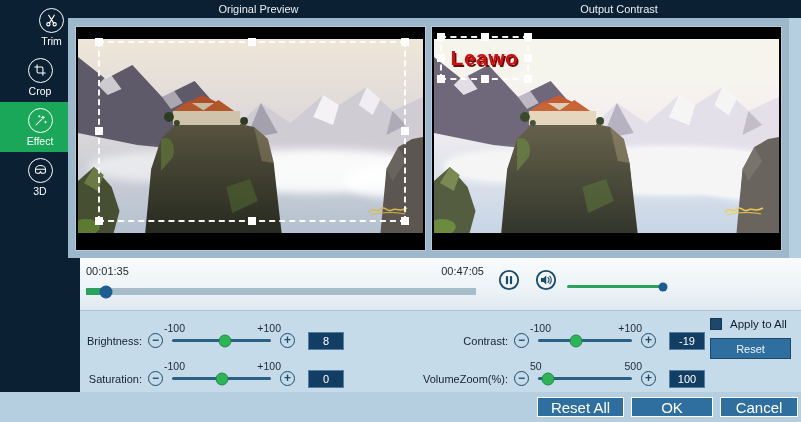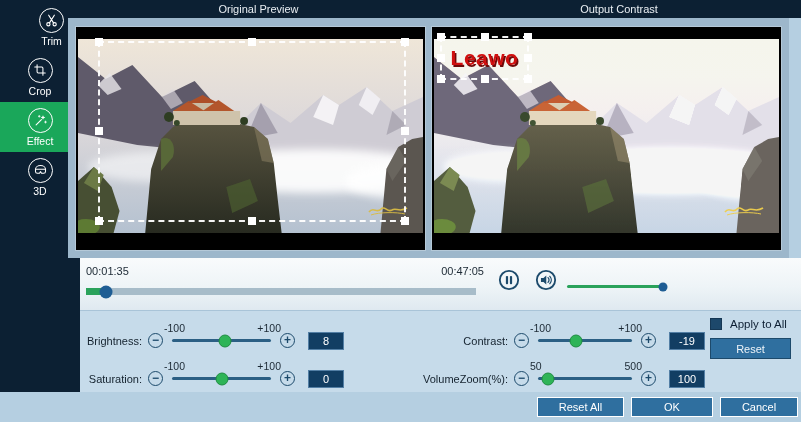--- a/index.html
+++ b/index.html
@@ -71,21 +71,21 @@
              display:flex;align-items:center;justify-content:center;margin-left:13px;flex:none;}
   .apply-row{position:absolute;left:630px;top:7px;display:flex;align-items:center;gap:8px;}
   .checkbox{width:12px;height:12px;background:#1d486b;border:1px solid #153754;cursor:pointer;flex:none;}
   .apply-label{font-size:11.5px;color:#0d1f33;}
   .reset-btn{position:absolute;left:630px;top:27px;width:81px;height:21px;background:var(--button-blue);
              border:1px solid #1d4a6b;color:#eef4f8;font-size:11px;cursor:pointer;}
 
   
   .bottom-bar{position:absolute;left:0;top:392px;width:801px;height:30px;background:#b5cfe1;
               display:flex;justify-content:flex-end;align-items:center;gap:7px;padding-right:3px;}
-  .bar-btn{height:20px;background:var(--button-blue);border:1.5px solid #fff;color:#fff;font-size:11px;cursor:pointer;}
+  .bar-btn{height:20px;background:var(--button-blue);border:1.5px solid #fff;color:#fff;font-size:15px;cursor:pointer;}
   .btn-reset-all{width:87px;} .btn-ok{width:82px;} .btn-cancel{width:78px;}
 </style>
 </head>
 <body>
 
 <svg width="0" height="0" style="position:absolute">
   <defs>
     <linearGradient id="sky" x1="0" y1="0" x2="0" y2="1">
       <stop offset="0" stop-color="#efe6d8"></stop>
         <stop offset="0.45" stop-color="#dcd8da"></stop>

